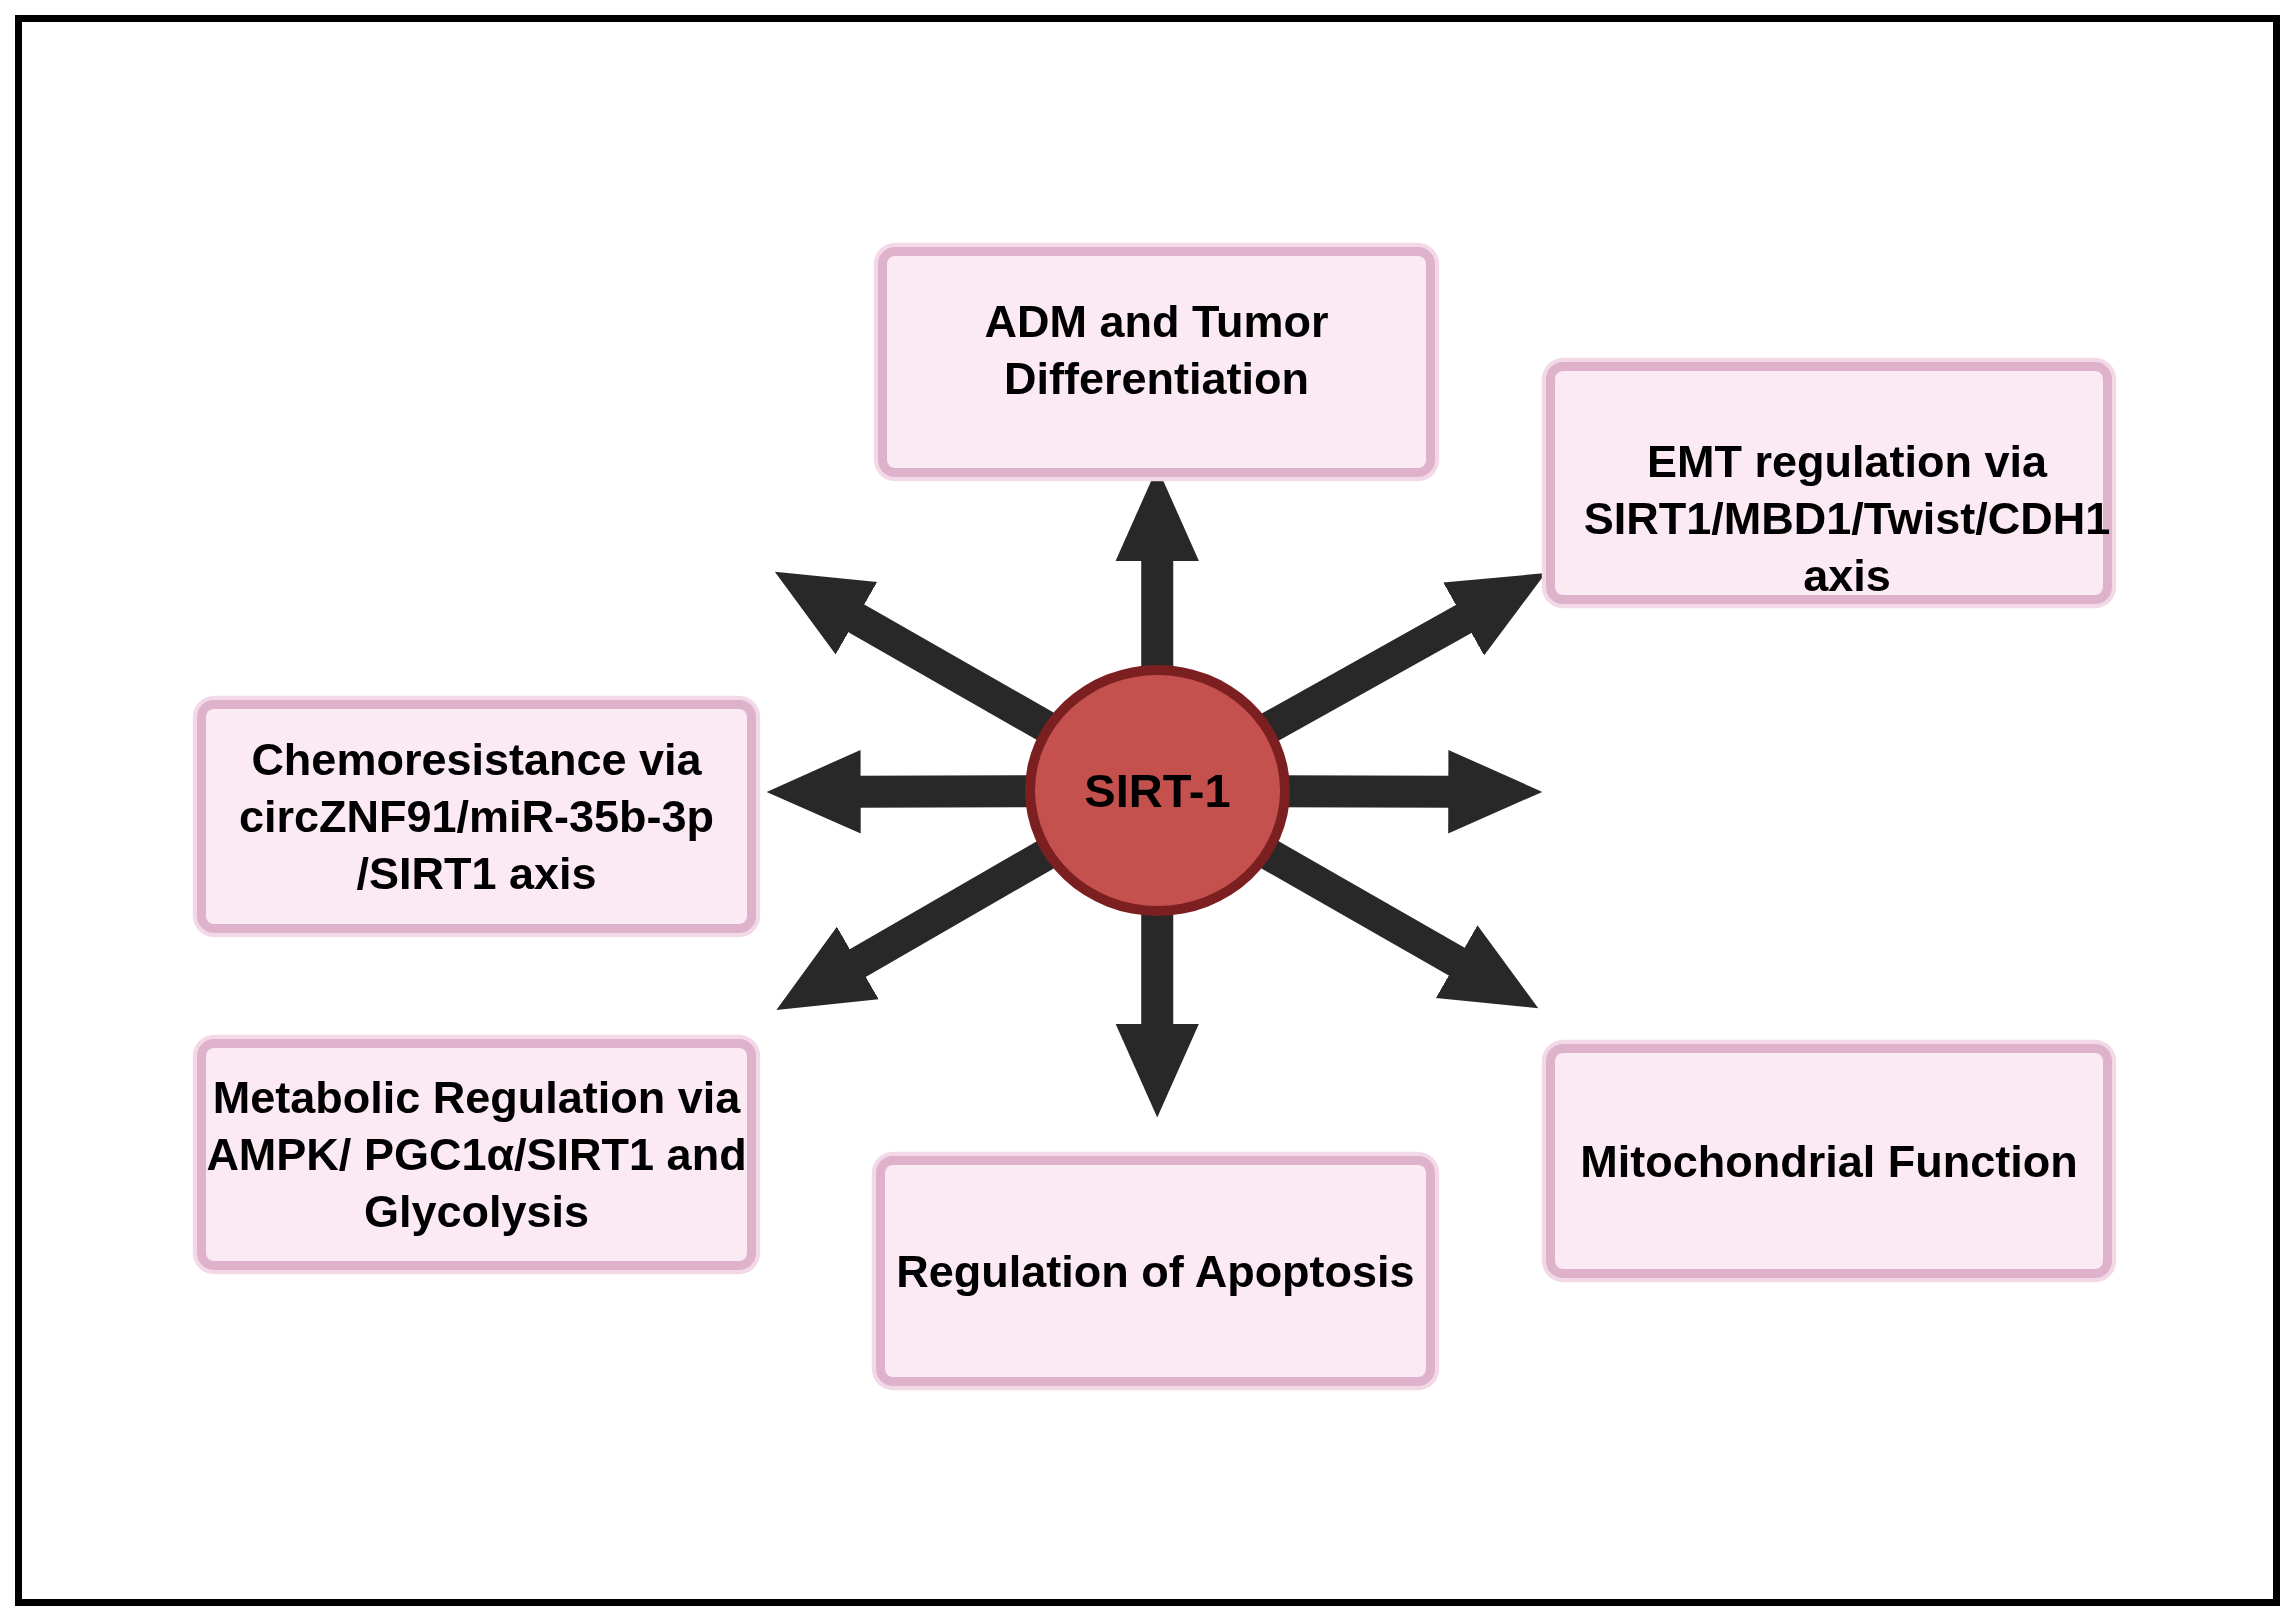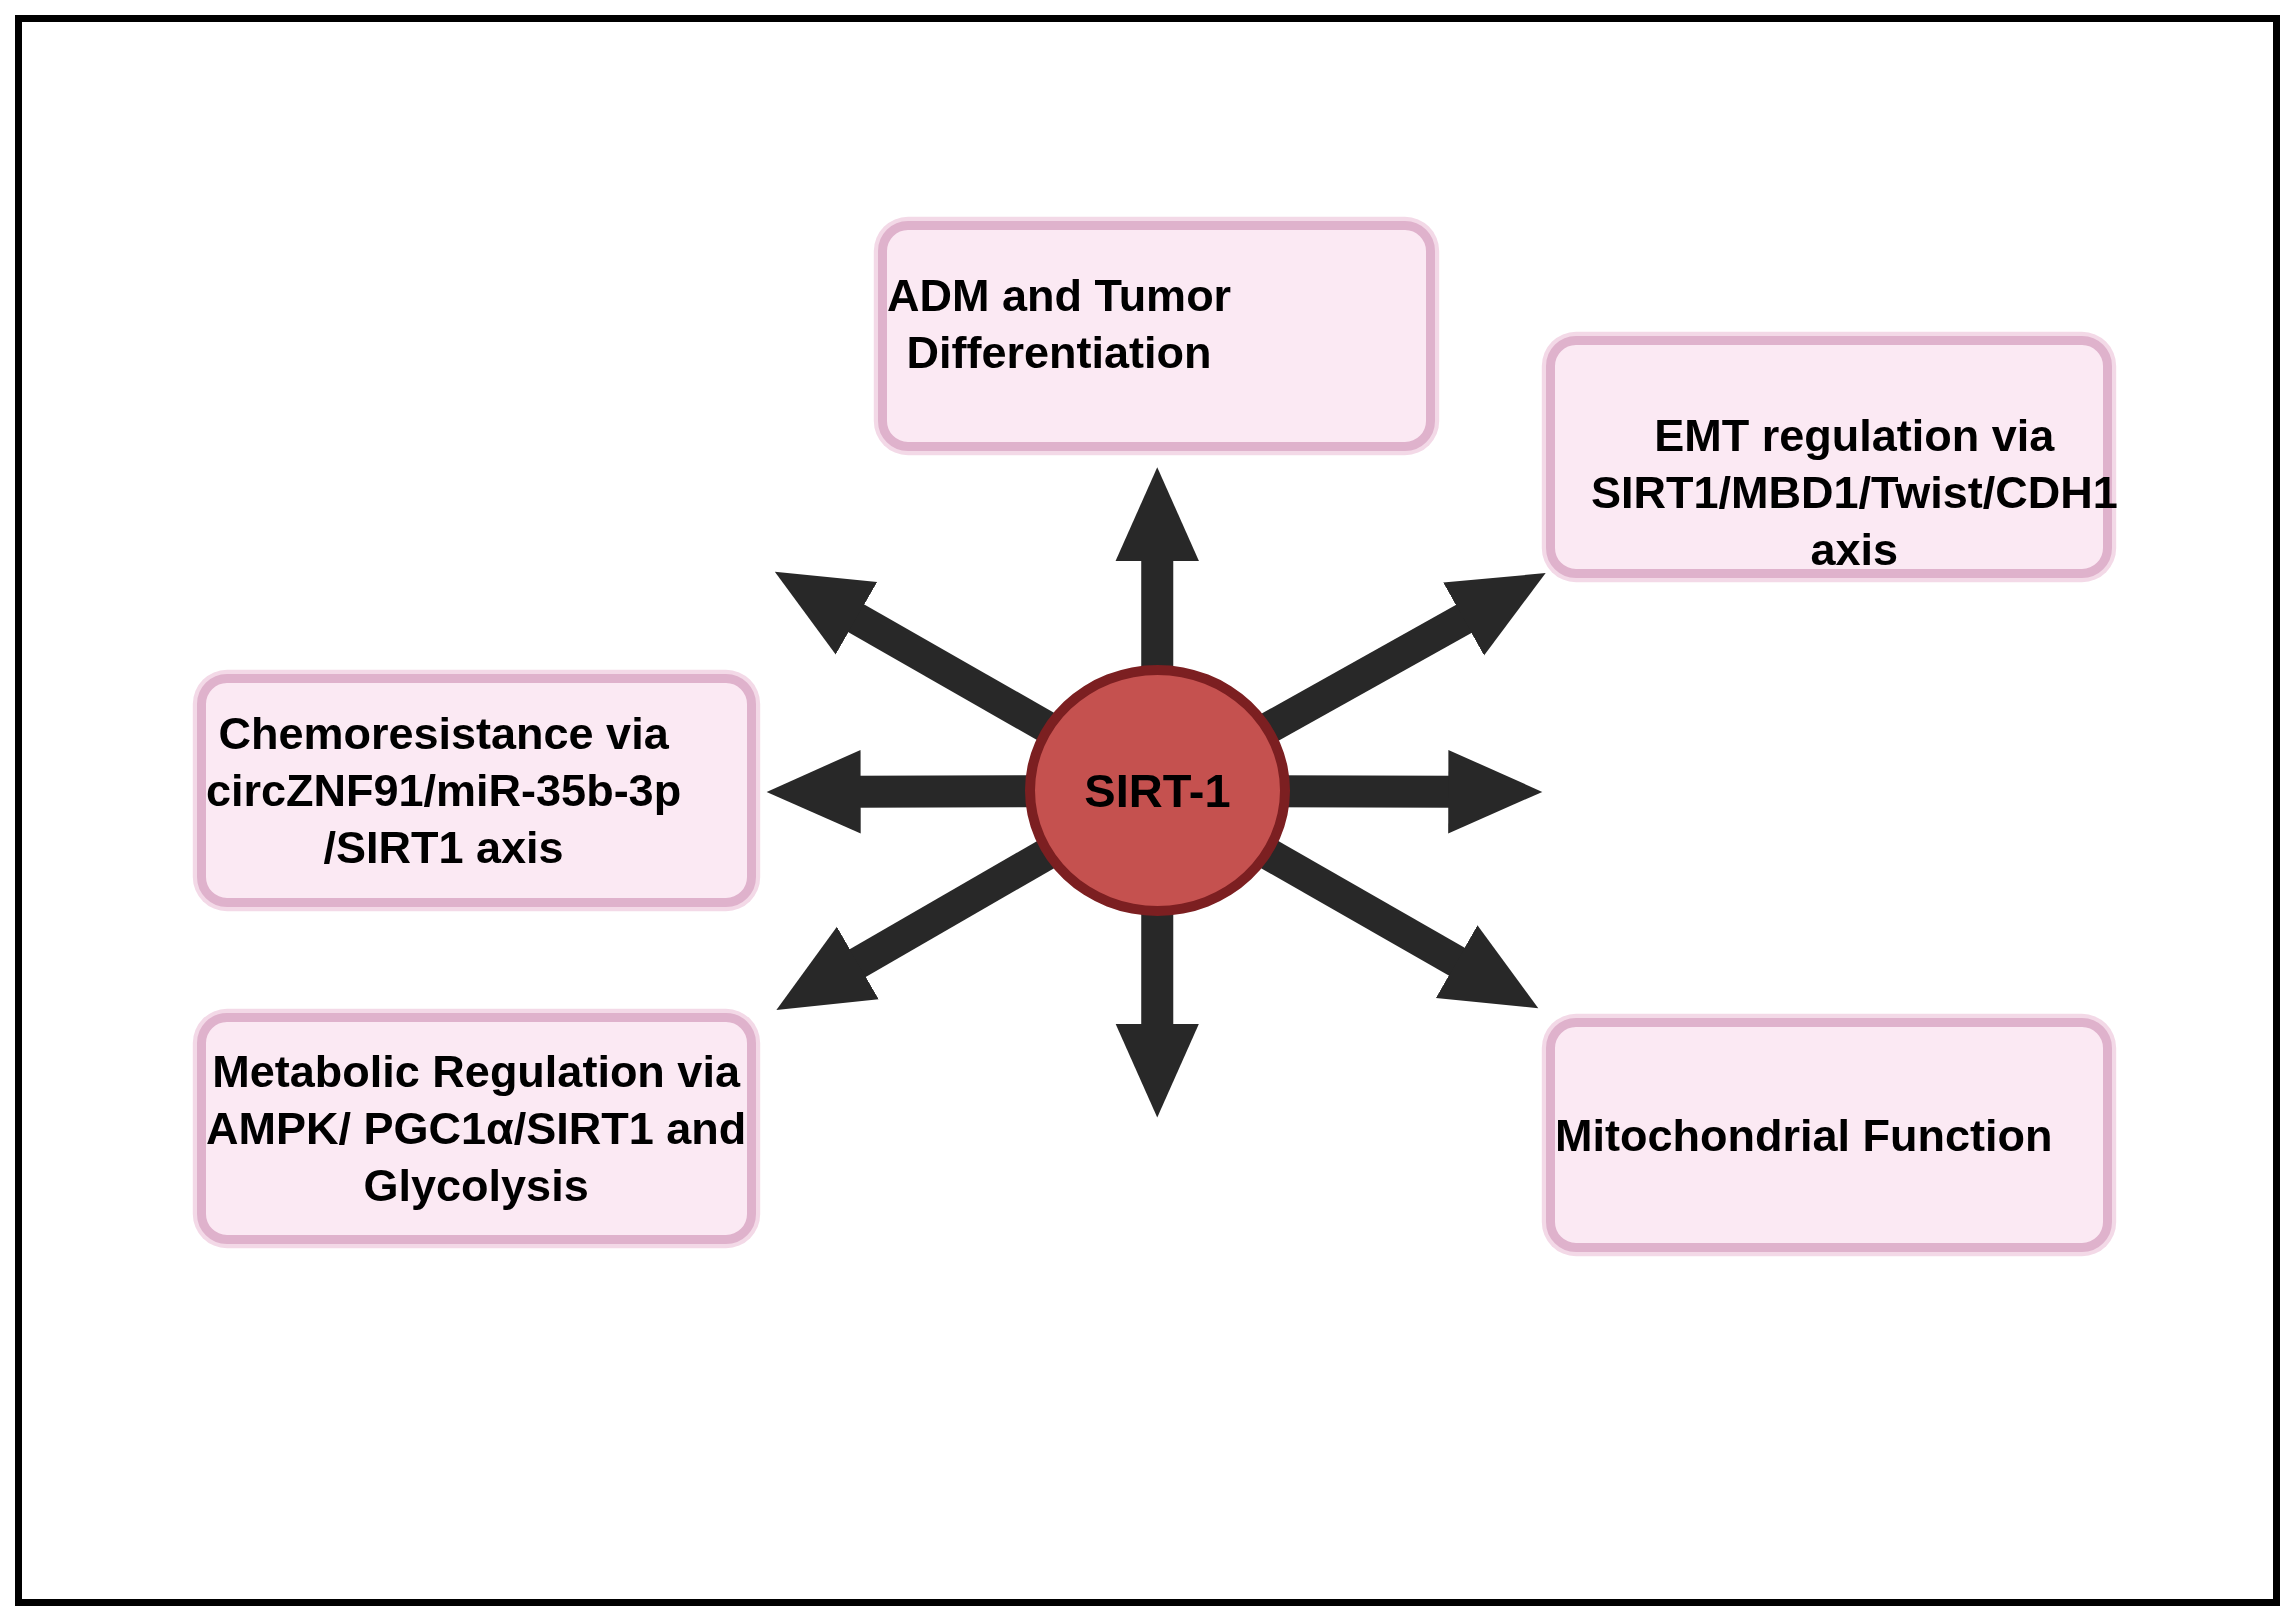--- a/index.html
+++ b/index.html
@@ -40,31 +40,32 @@
   }
   .arrow-line {
     stroke: var(--arrow-color);
     stroke-width: 46;
   }
   .ah-poly { fill: var(--arrow-color); }
   .node {
     position: absolute;
     display: flex;
     align-items: center;
-    justify-content: flex-start;
+    justify-content: center;
     background: var(--box-fill);
     border: 9.8px solid var(--box-border);
-    border-radius: 30px;
+    border-radius: 17px;
     box-shadow: 0 0 0 4.2px var(--box-border-outer);
     color: var(--text);
     font-weight: 700;
     font-size: 45px;
     line-height: 57px;
     text-align: center;
     white-space: pre-line;
+    margin-top: 26px;
   }
   .node-top          { left: 878px; top: 221px;  width: 557px; height: 230px; padding-bottom: 25px; }
   .node-top-left     { left: 198px;  top: 329px;  width: 557px; height: 237px; padding-top: 21px; }
   .node-left         { left: 197px;  top: 674px;  width: 559px; height: 233px; }
   .node-bottom-left  { left: 197px;  top: 1013px; width: 559px; height: 231px; }
   .node-bottom       { left: 876px; top: 1130px; width: 559px; height: 230px; }
   .node-top-right    { left: 1546px; top: 336px;  width: 566px; height: 242px; padding-top: 70px; padding-left: 36px; }
   .node-right        { left: 1546px; top: 677px;  width: 566px; height: 234px; }
   .node-bottom-right { left: 1546px; top: 1018px; width: 566px; height: 234px; }
   .center-node {
@@ -116,20 +117,23 @@
 circZNF91/miR-35b-3p
 /SIRT1 axis</span>
   </div>
 
   <div class="node node-bottom-left">
     <span>Metabolic Regulation via
 AMPK/ PGC1α/SIRT1 and
 Glycolysis</span>
   </div>
 
+  <div class="node node-bottom">
+    <span>Regulation of Apoptosis</span>
+  </div>
 
   <div class="node node-top-right">
     <span>EMT regulation via
 SIRT1/MBD1/Twist/CDH1
 axis</span>
   </div>
 
 
   <div class="node node-bottom-right">
     <span>Mitochondrial Function</span>

